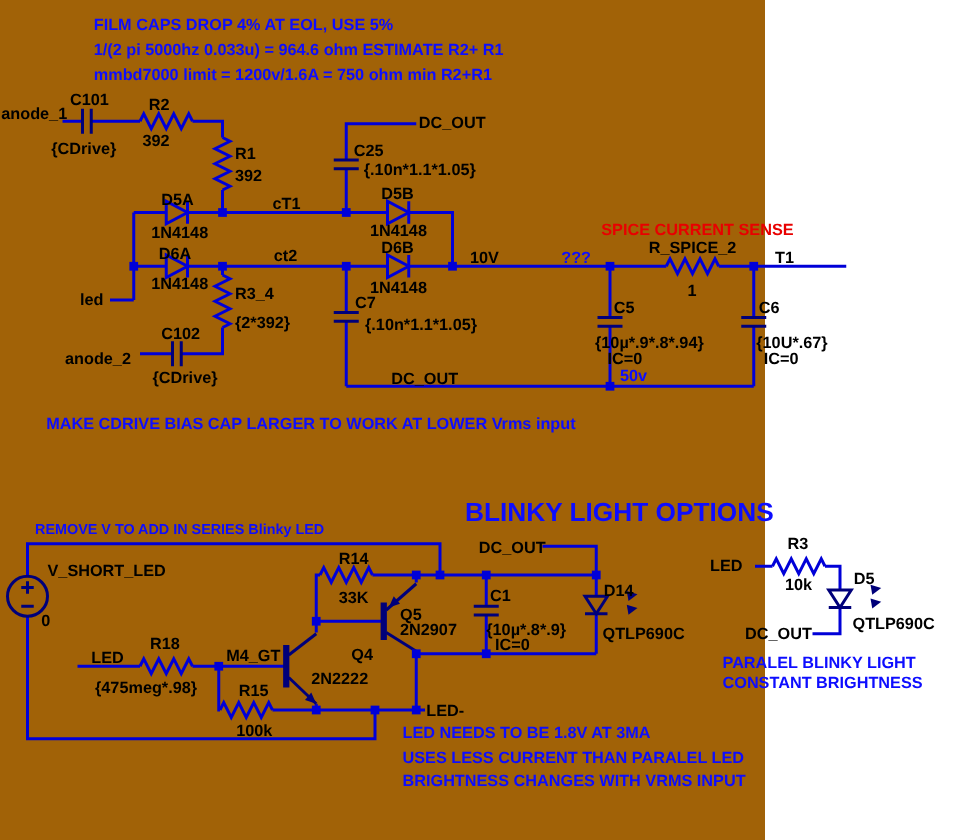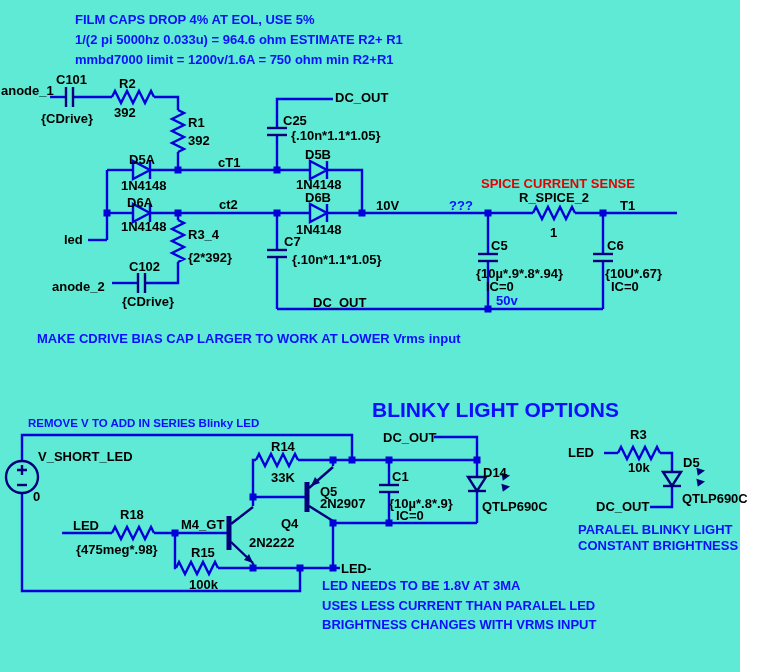--- a/index.html
+++ b/index.html
@@ -1,16 +1,16 @@
 <!DOCTYPE html>
 <html><head>
 <meta charset="utf-8">
 <style>
   html,body{margin:0;padding:0;background:#ffffff;}
-  #canvas{width:740px;height:672px;position:relative;background:#5eead4;}
+  #canvas{width:612px;height:672px;position:relative;background:#a16207;}
   svg{display:block;}
   text{font-family:"Liberation Sans",sans-serif;font-weight:bold;}
   .t{fill:#000000;font-size:13px;}
   .n{fill:#0d0dff;font-size:13px;}
   .n2{fill:#0d0dff;font-size:11.5px;}
   .r{fill:#e80000;font-size:13px;}
   .big{fill:#0d0dff;font-size:21px;}
   .w{stroke:#0000d8;stroke-width:2.4;fill:none;}
   .cmp{stroke:#00007a;stroke-width:2.4;fill:none;}
   .bar{stroke:#00007a;stroke-width:5;fill:none;}

